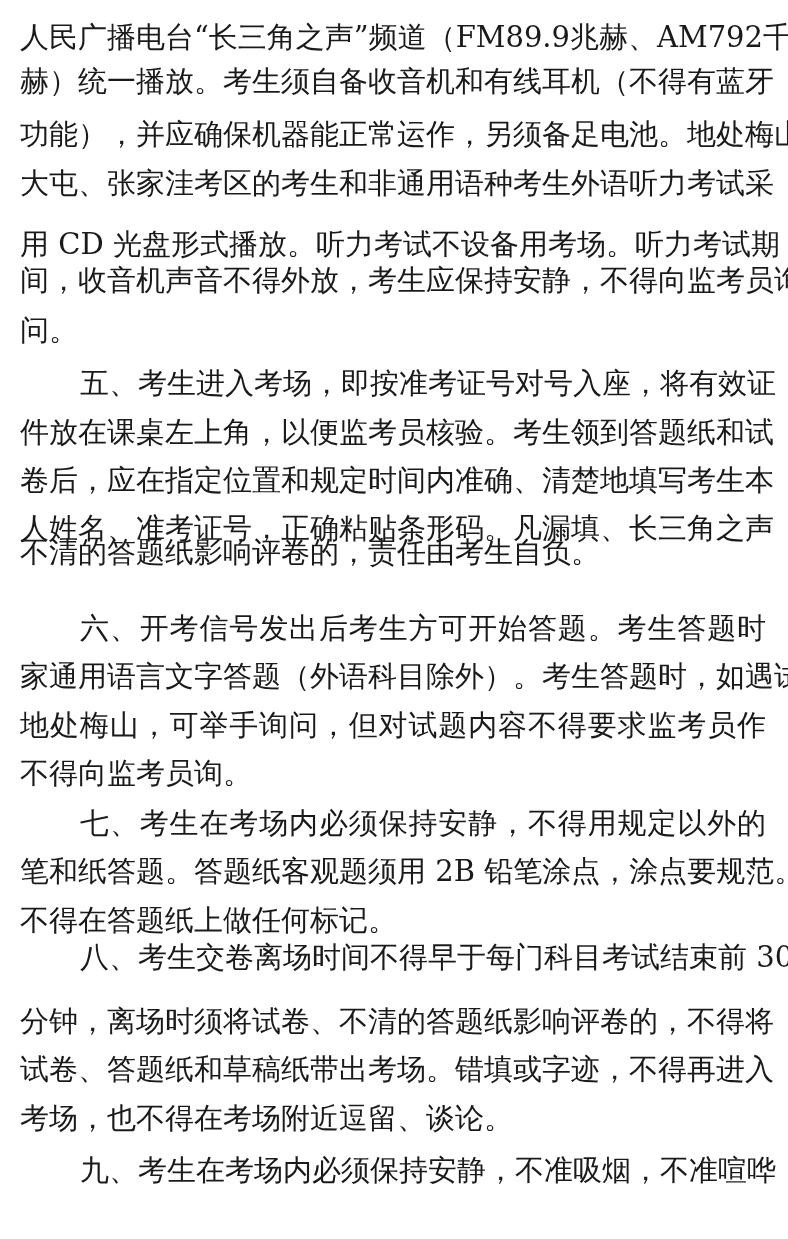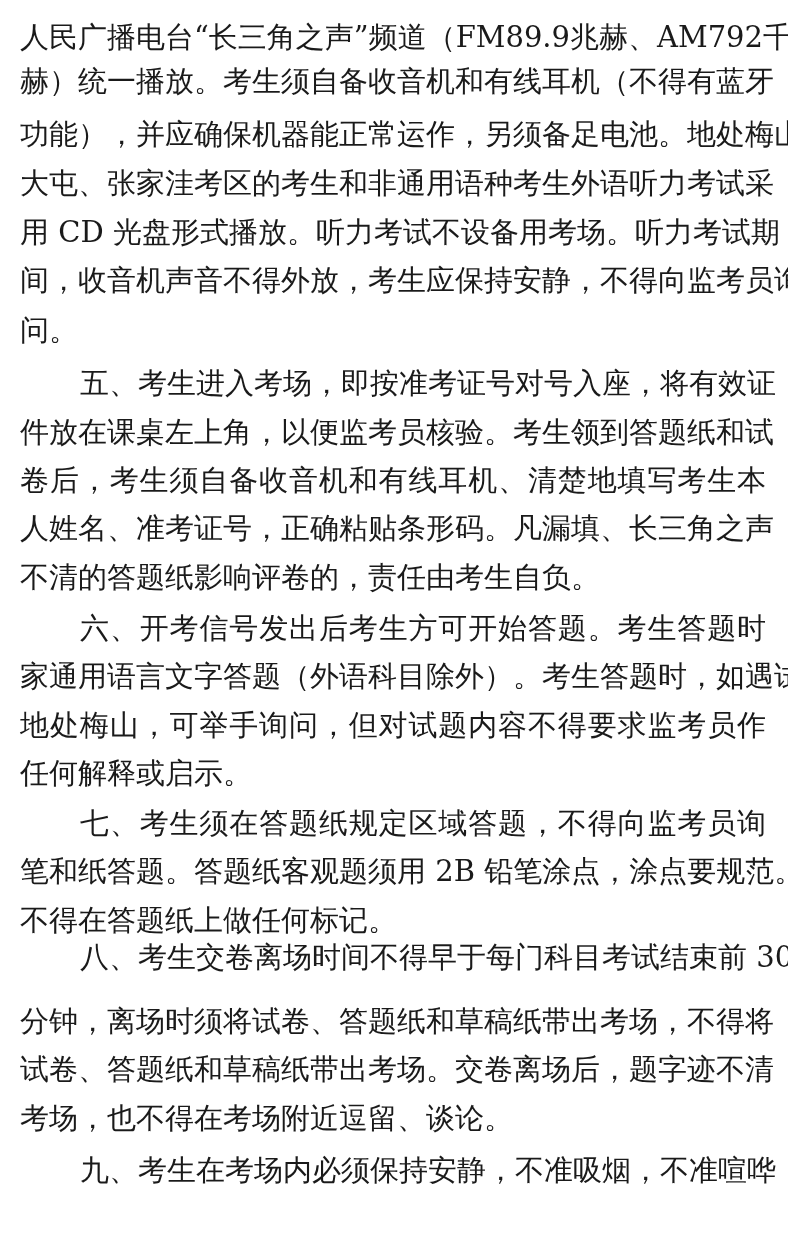--- a/index.html
+++ b/index.html
@@ -47,50 +47,50 @@
 </head>
 <body>
 
 <div class="doc">
 
   <div>
     <div class="line" style="top:17px">人民广播电台“长三角之声”频道（FM89.9兆赫、AM792千</div>
     <div class="line" style="top:61px">赫）统一播放。考生须自备收音机和有线耳机（不得有蓝牙</div>
     <div class="line" style="top:114px">功能），并应确保机器能正常运作，另须备足电池。地处梅山、</div>
     <div class="line" style="top:163px">大屯、张家洼考区的考生和非通用语种考生外语听力考试采</div>
-    <div class="line" style="top:212px">用 CD 光盘形式播放。听力考试不设备用考场。听力考试期</div>
+    <div class="line" style="top:224px">用 CD 光盘形式播放。听力考试不设备用考场。听力考试期</div>
     <div class="line" style="top:260px">间，收音机声音不得外放，考生应保持安静，不得向监考员询</div>
     <div class="line last" style="top:310px">问。</div>
   </div>
 
   <div>
     <div class="line indent" style="top:363px">五、考生进入考场，即按准考证号对号入座，将有效证</div>
     <div class="line" style="top:412px">件放在课桌左上角，以便监考员核验。考生领到答题纸和试</div>
-    <div class="line" style="top:460px">卷后，考生须自备收音机和有线耳机、清楚地填写考生本</div>
+    <div class="line" style="top:460px">卷后，应在指定位置和规定时间内准确、清楚地填写考生本</div>
     <div class="line" style="top:508px">人姓名、准考证号，正确粘贴条形码。凡漏填、长三角之声</div>
-    <div class="line last" style="top:557px">不清的答题纸影响评卷的，责任由考生自负。</div>
+    <div class="line last" style="top:532px">不清的答题纸影响评卷的，责任由考生自负。</div>
   </div>
 
   <div>
     <div class="line indent" style="top:608px">六、开考信号发出后考生方可开始答题。考生答题时</div>
     <div class="line" style="top:656px">家通用语言文字答题（外语科目除外）。考生答题时，如遇试</div>
     <div class="line" style="top:705px">地处梅山，可举手询问，但对试题内容不得要求监考员作</div>
-    <div class="line last" style="top:753px">任何解释或启示。</div>
+    <div class="line last" style="top:753px">不得向监考员询。</div>
   </div>
 
   <div>
-    <div class="line indent" style="top:803px">七、考生须在答题纸规定区域答题，不得向监考员询</div>
+    <div class="line indent" style="top:803px">七、考生在考场内必须保持安静，不得用规定以外的</div>
     <div class="line" style="top:851px">笔和纸答题。答题纸客观题须用 2B 铅笔涂点，涂点要规范。</div>
     <div class="line last" style="top:900px">不得在答题纸上做任何标记。</div>
   </div>
 
   <div>
     <div class="line indent" style="top:937px">八、考生交卷离场时间不得早于每门科目考试结束前 30</div>
-    <div class="line" style="top:1001px">分钟，离场时须将试卷、答题纸和草稿纸带出考场，不得将</div>
-    <div class="line" style="top:1049px">试卷、答题纸和草稿纸带出考场。交卷离场后，题字迹不清</div>
+    <div class="line" style="top:1001px">分钟，离场时须将试卷、不清的答题纸影响评卷的，不得将</div>
+    <div class="line" style="top:1049px">试卷、答题纸和草稿纸带出考场。错填或字迹，不得再进入</div>
     <div class="line last" style="top:1098px">考场，也不得在考场附近逗留、谈论。</div>
   </div>
 
   <div>
     <div class="line indent" style="top:1150px">九、考生在考场内必须保持安静，不准吸烟，不准喧哗，</div>
   </div>
 
 </div>
 
 </body></html>

